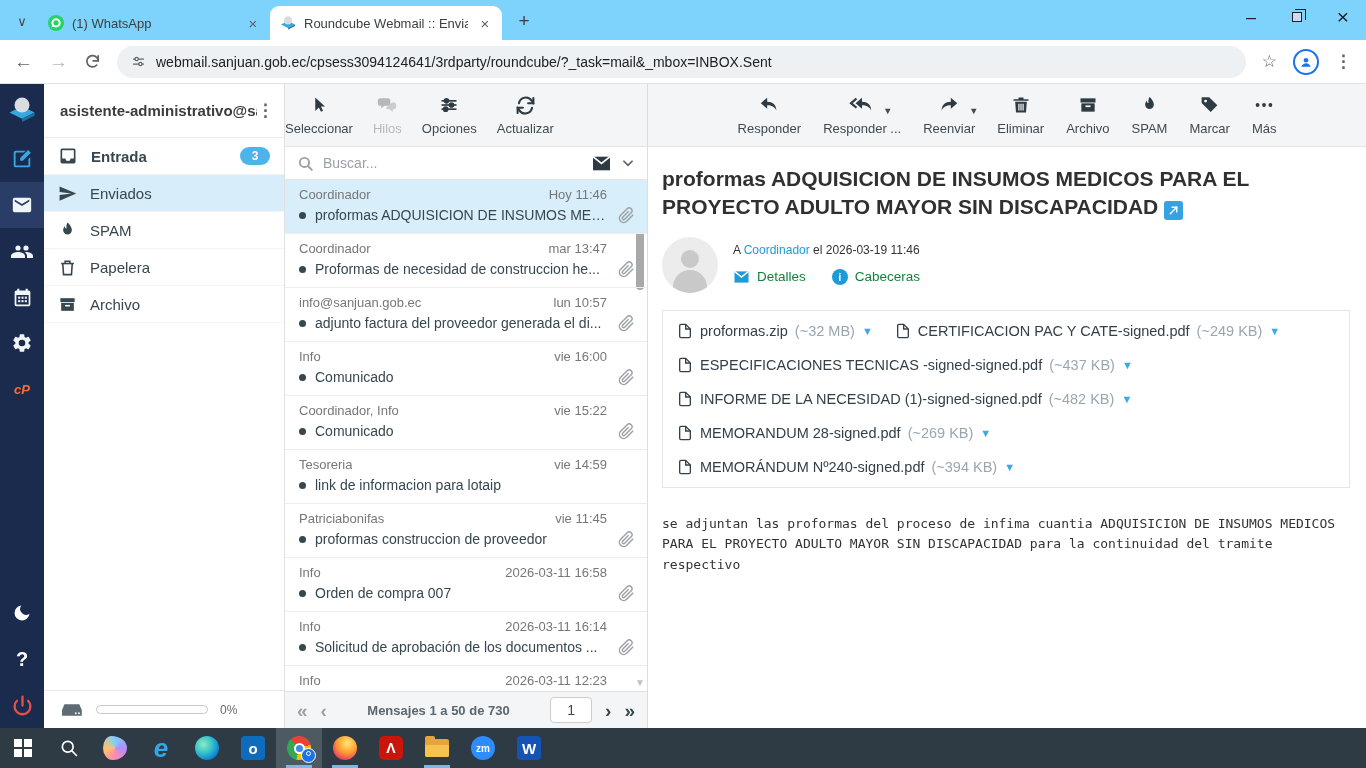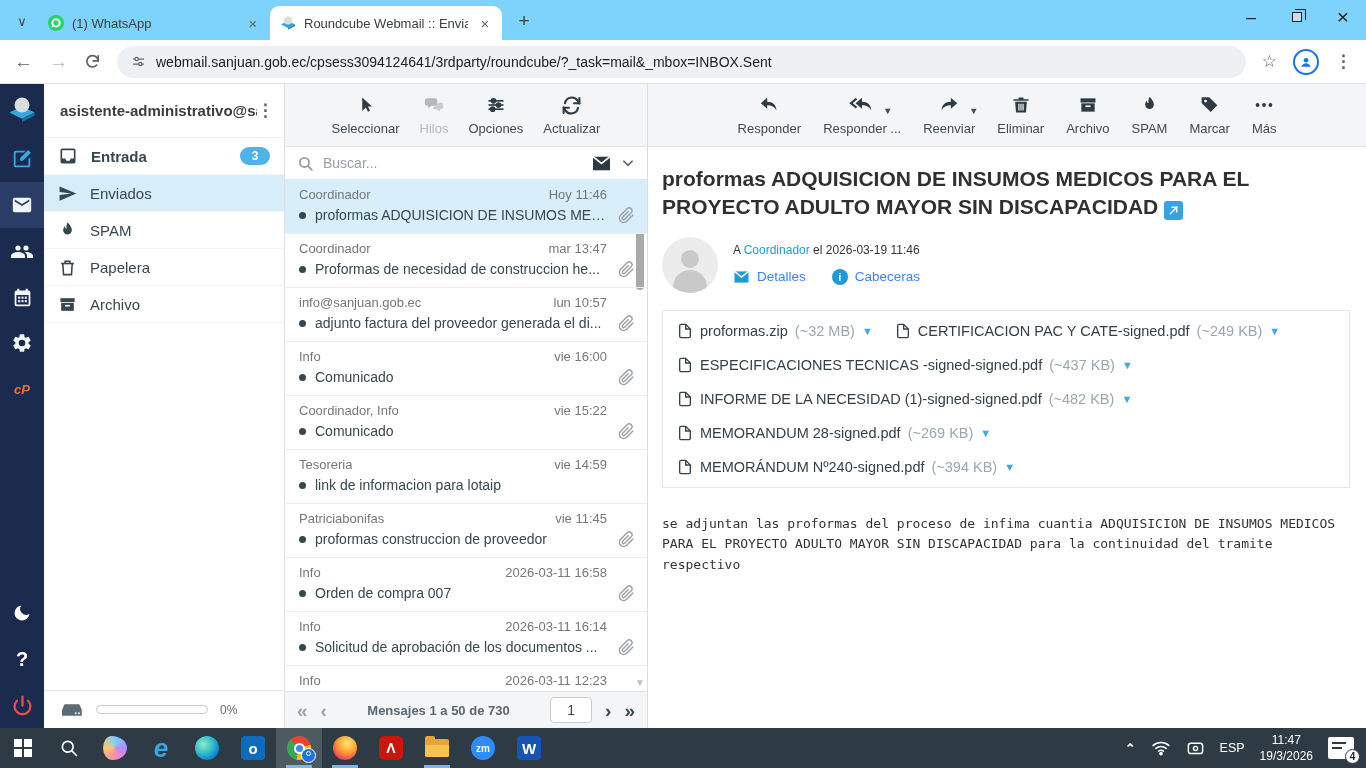--- a/index.html
+++ b/index.html
@@ -56,21 +56,21 @@
   .account-name{font-weight:bold;color:#3c3c3c;font-size:15px;flex:1;white-space:nowrap;overflow:hidden;}
   .folder{height:37px;display:flex;align-items:center;gap:13px;padding:0 14px;color:#37474f;font-size:15px;border-bottom:1px solid #f4f4f4;}
   .folder.selected{background:#d7edfa;}
   .folder.inbox .flabel{font-weight:bold;}
   .fbadge{margin-left:auto;background:#4db3e8;color:#fff;border-radius:10px;min-width:30px;text-align:center;font-size:12px;font-weight:bold;padding:2px 8px;}
   .quota-row{margin-top:auto;height:38px;border-top:1px solid #e8e8e8;display:flex;align-items:center;gap:12px;padding:0 18px;flex:none;}
   .quota-bar{width:112px;height:9px;border:1px solid #c9c9c9;border-radius:5px;background:#fdfdfd;}
   .quota-pct{color:#666;font-size:12px;}
 
   .list-col{width:363px;display:flex;flex-direction:column;border-right:1px solid #ddd;background:#fff;flex:none;min-height:0;}
-  .tb{background:#f4f5f6;border-bottom:1px solid #e4e4e4;display:flex;justify-content:center;gap:20px;padding:9px 0 6px;flex:none;height:63px;}
+  .tb{background:#f4f5f6;border-bottom:1px solid #e4e4e4;display:flex;gap:20px;padding:9px 0 6px;flex:none;height:63px;}
   .tbtn{display:flex;flex-direction:column;align-items:center;gap:4px;color:#3f4a52;font-size:13px;}
   .tbtn .iw{position:relative;height:24px;display:flex;align-items:center;}
   .tbtn.disabled{color:#b4b9bd;}
   .caret{position:absolute;right:-14px;bottom:1px;color:#454c52;font-size:10px;}
   .caret::before{content:"▾";}
   .search-row{height:33px;display:flex;align-items:center;gap:9px;padding:0 12px;border-bottom:1px solid #e6e6e6;flex:none;}
   .search-input{flex:1;border:none;outline:none;font-size:14px;color:#444;background:transparent;font-family:"Liberation Sans",sans-serif;}
   .search-input::placeholder{color:#9aa0a6;}
   .messages{flex:1;min-height:0;overflow:hidden;position:relative;}
   .msg-row{height:54px;padding:7px 40px 0 14px;border-bottom:1px solid #ededed;position:relative;}
@@ -97,21 +97,21 @@
   .msg-content{flex:1;padding:18px 16px 0 14px;overflow:hidden;}
   .subject{font-size:21px;font-weight:bold;color:#303030;line-height:1.35;max-width:690px;}
   .extlink{display:inline-flex;width:19px;height:19px;background:#35a3e0;border-radius:3px;vertical-align:-2px;align-items:center;justify-content:center;margin-left:6px;}
   .sender-row{display:flex;gap:15px;margin-top:15px;align-items:flex-start;}
   .big-avatar{width:56px;height:56px;border-radius:50%;background:#ececec;overflow:hidden;flex:none;position:relative;}
   .big-avatar i{position:absolute;left:50%;top:13px;transform:translateX(-50%);width:18px;height:18px;border-radius:50%;background:#c9c9c9;}
   .big-avatar b{position:absolute;left:50%;top:33px;transform:translateX(-50%);width:34px;height:24px;border-radius:17px 17px 0 0;background:#c9c9c9;}
   .hline1{color:#333;font-size:12px;margin-top:6px;}
   a.blue{color:#1d9bd8;text-decoration:none;}
   .hline2{display:flex;gap:26px;margin-top:12px;align-items:center;}
-  .hbtn{display:flex;align-items:center;gap:7px;color:#3b82f6;font-size:13.5px;}
+  .hbtn{display:flex;align-items:center;gap:7px;color:#15803d;font-size:13.5px;}
   .info-badge{width:16px;height:16px;border-radius:50%;background:#1d9bd8;color:#fff;font-size:11px;font-weight:bold;display:inline-flex;align-items:center;justify-content:center;font-style:normal;}
   .info-badge::before{content:"i";}
   .attachments{border:1px solid #e6e6e6;margin-top:17px;display:flex;flex-wrap:wrap;padding:3px 8px;max-width:693px;}
   .att{display:flex;align-items:center;gap:7px;padding:8px 16px 8px 6px;font-size:14.5px;}
   .aname{color:#333f49;white-space:nowrap;}
   .asize{color:#9aa7b0;white-space:nowrap;}
   .acaret{color:#3fa9e0;font-size:11px;}
   .acaret::before{content:"▼";}
   .mailbody{margin-top:26px;font-family:"DejaVu Sans Mono","Liberation Mono",monospace;font-size:13px;color:#333;line-height:1.6;max-width:688px;}
 
@@ -788,35 +788,14 @@
     <div class="tb-btn open">
         <span class="folder-ic"></span>
       </div>
     <div class="tb-btn">
         <span class="logo16 zoomapp"></span>
       </div>
     <div class="tb-btn">
         <span class="logo16 word"></span>
       </div>
 
-    <div class="tray">
-      <span class="tray-chev"></span>
-      <svg width="20" height="16" viewBox="0 0 24 20" fill="none" stroke="#fff" stroke-width="1.8" stroke-linecap="round">
-          <path d="M2 7a15 15 0 0 1 20 0"></path>
-          <path d="M5.5 10.5a10 10 0 0 1 13 0"></path>
-          <path d="M9 14a5 5 0 0 1 6 0"></path>
-          <circle cx="12" cy="17" r="1.4" fill="#fff"></circle>
-        </svg>
-      <svg width="19" height="16" viewBox="0 0 24 20" fill="none" stroke="#fff" stroke-width="1.8">
-          <rect x="3" y="4" width="18" height="13" rx="3"></rect>
-          <circle cx="12" cy="10.5" r="2.6"></circle>
-        </svg>
-      <span class="lang">ESP</span>
-      <span class="clock">
-        <span>11:47</span><br>
-        <span>19/3/2026</span>
-      </span>
-      <span class="notif">
-          <span class="nb">4</span>
-        </span>
-    </div>
   </div>
 </div>
 
 </body></html>

